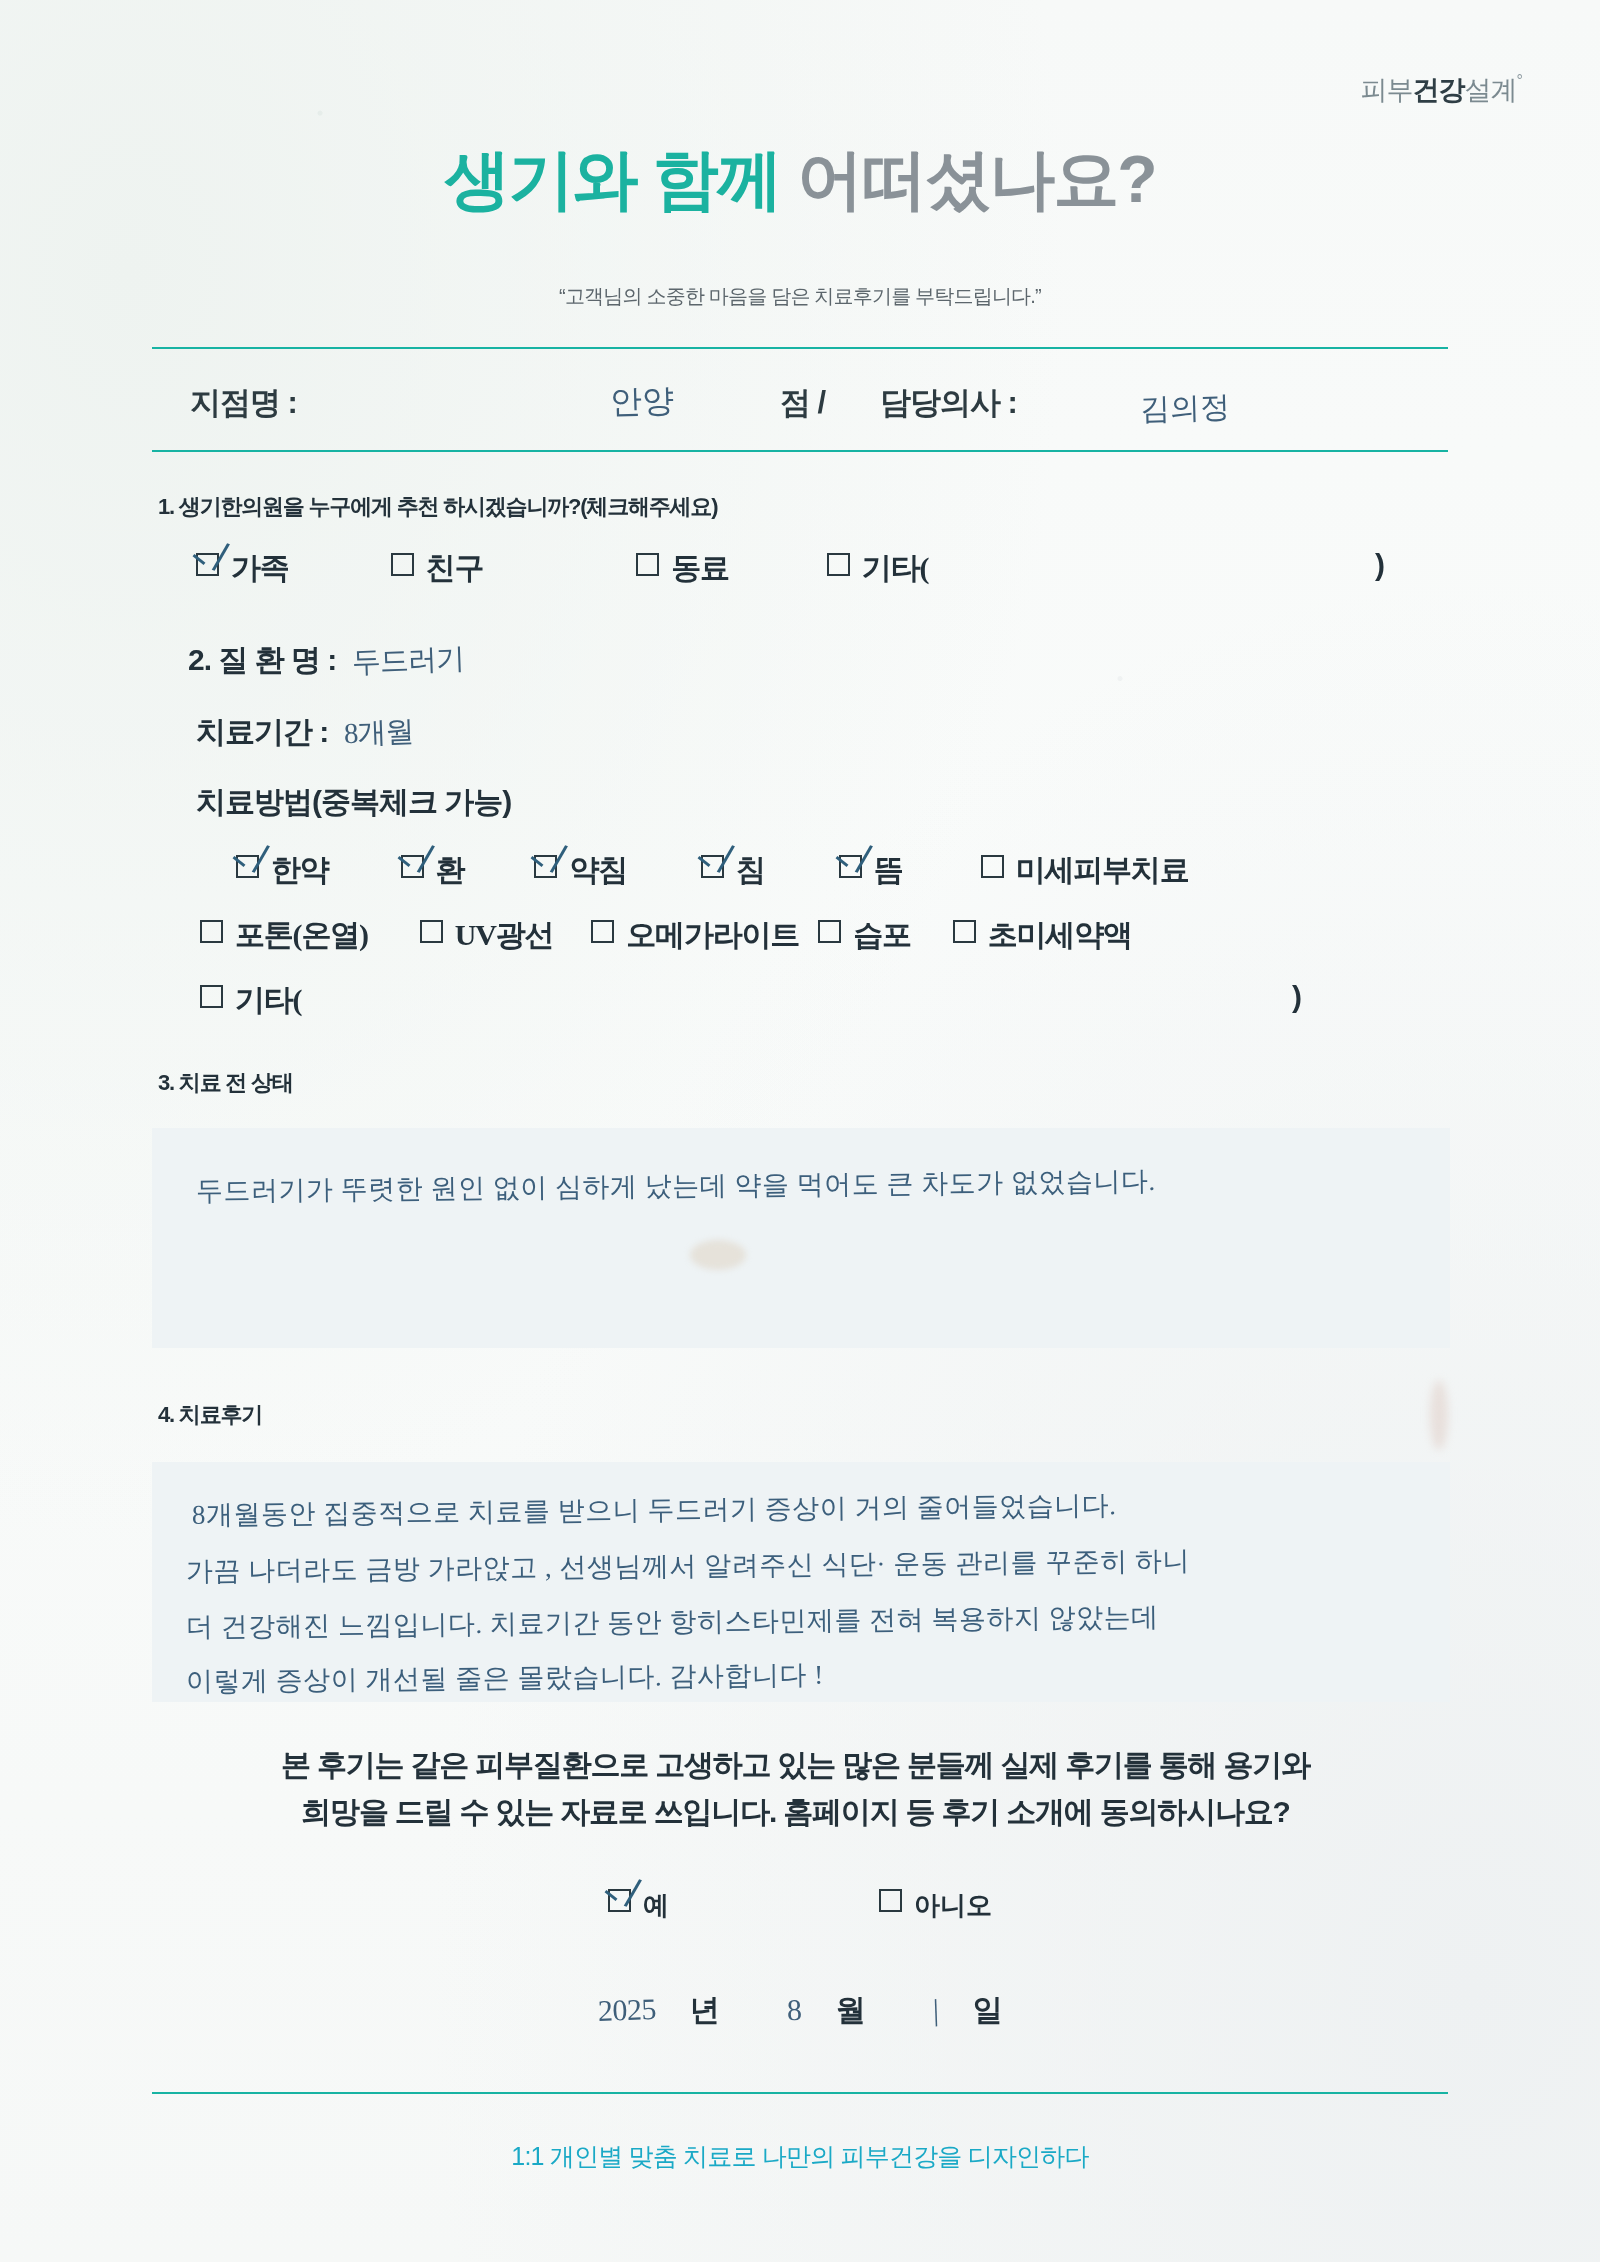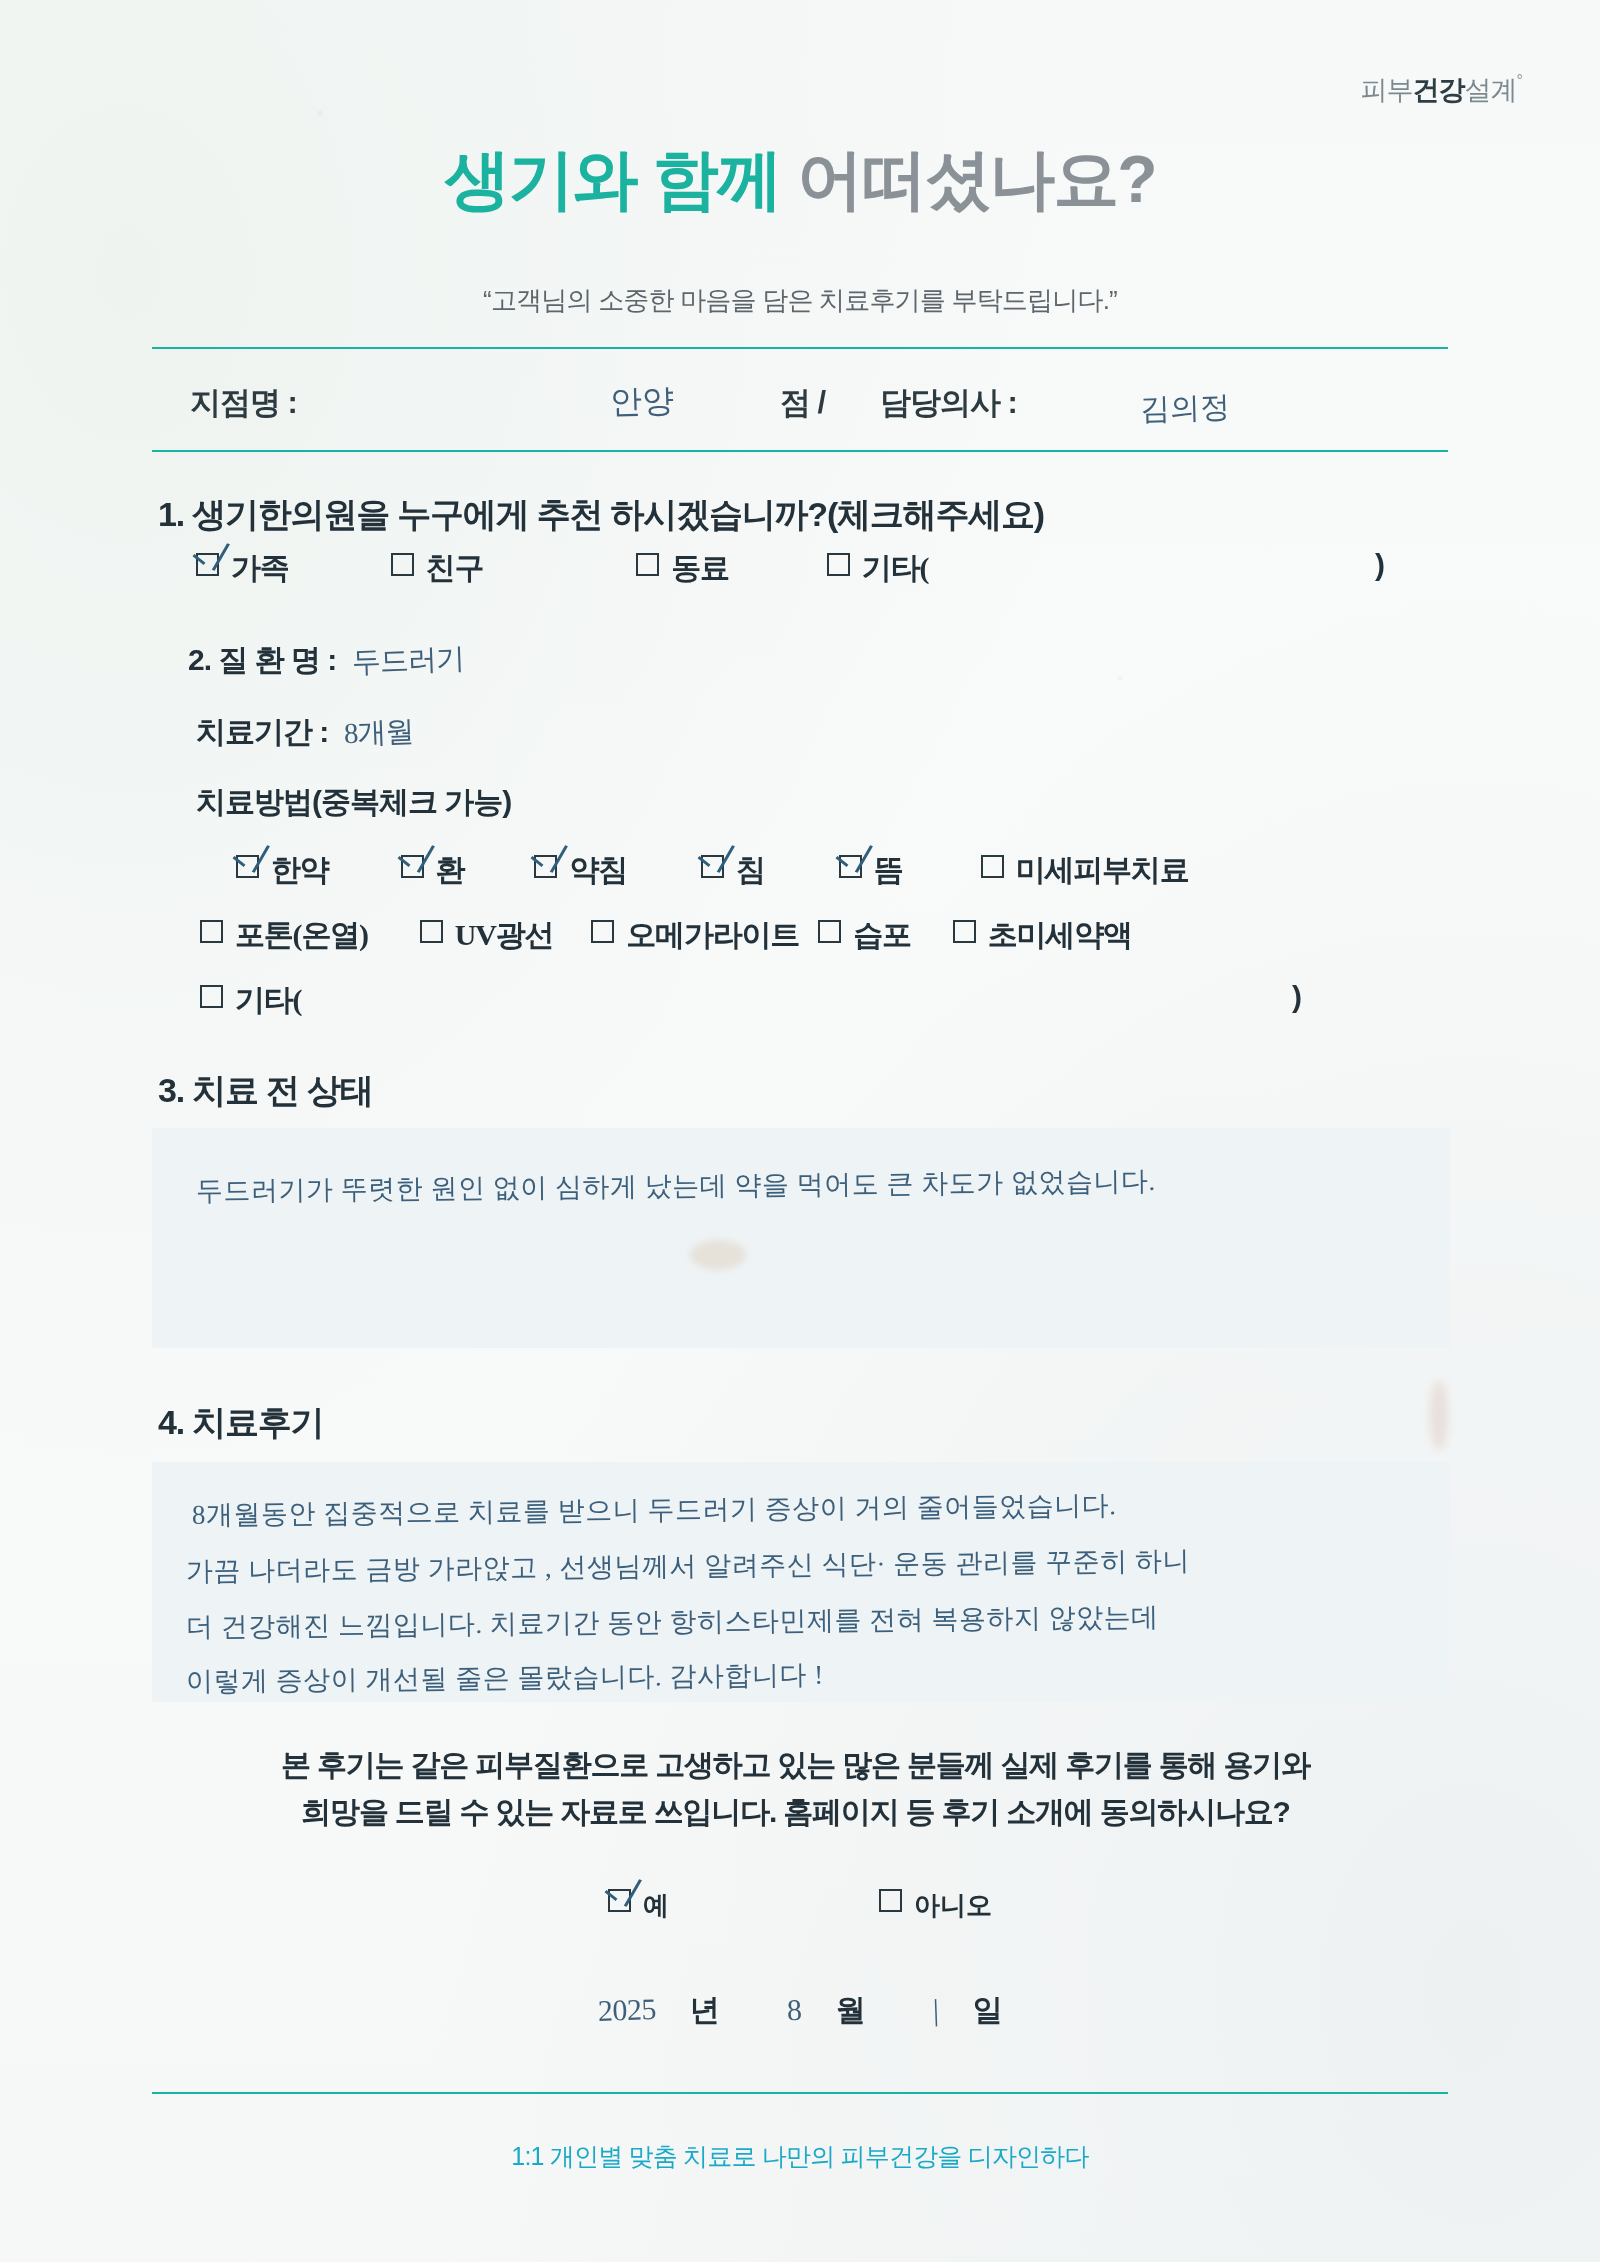--- a/index.html
+++ b/index.html
@@ -61,21 +61,21 @@
     letter-spacing: -2px;
     white-space: nowrap;
   }
   .title .t1 { color: #1bb2a0; }
   .title .t2 { color: #8a9298; }
   .subtitle {
     position: absolute;
     top: 283px;
     left: 0; right: 0;
     text-align: center;
-    font-size: 26px;
+    font-size: 20px;
     color: #5c666c;
     letter-spacing: -0.8px;
   }
   .rule {
     position: absolute;
     left: 152px;
     right: 152px;
     height: 2px;
     background: #17b3a3;
   }
@@ -115,21 +115,21 @@
   .branch-row .hand2 {
     position: absolute;
     left: 950px;
     top: 18px;
     font-size: 30px;
   }
 
   
   .q {
     position: absolute;
-    font-size: 34px;
+    font-size: 22px;
     font-weight: bold;
     color: #23313a;
     letter-spacing: -1.2px;
     white-space: nowrap;
   }
   .q1 { top: 492px; left: 158px; }
   .q3 { top: 1068px; left: 158px; }
   .q4 { top: 1400px; left: 158px; }
 
   .opt-row {

